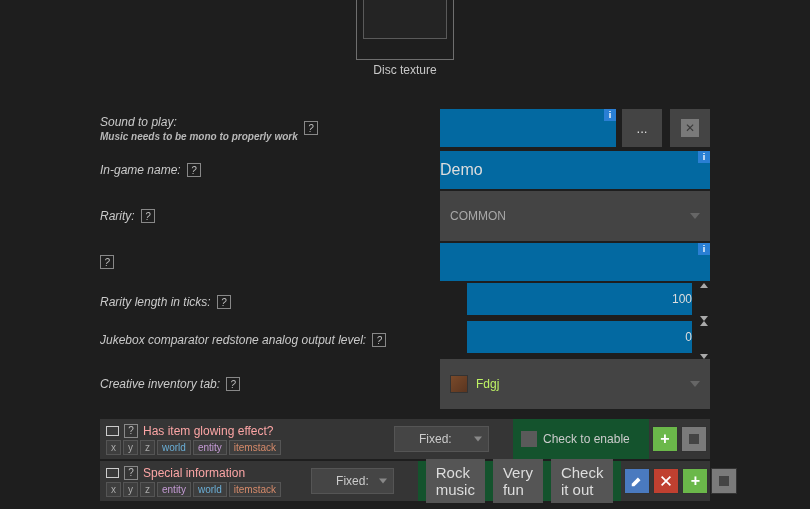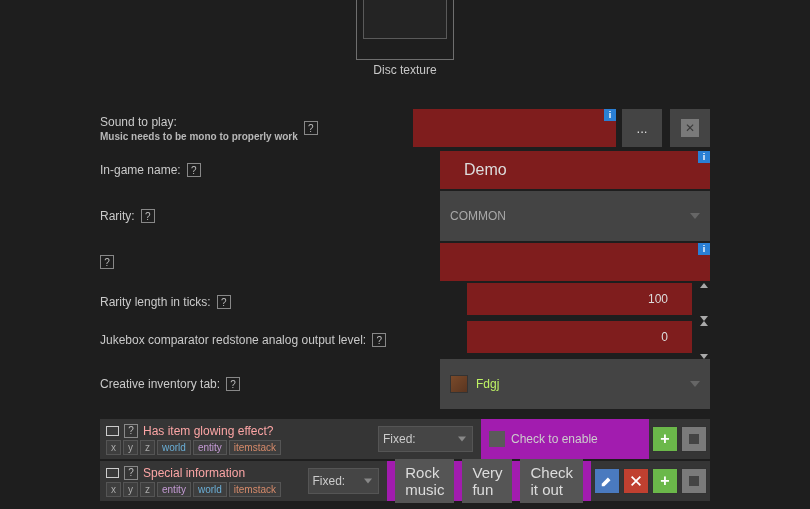--- a/index.html
+++ b/index.html
@@ -21,32 +21,32 @@
     margin-top: -22px;
     position: relative;
   }
   .texture-inner {
     position: absolute; left: 6px; top: -20px; right: 6px; bottom: 20px;
     border: 1px solid #5a5a5a;
     background: #242424;
   }
   .texture-label { color: #c8c8c8; font-size: 12px; margin-top: 3px; }
   .form-row { display: flex; align-items: center; min-height: 42px; }
-  .label-col { width: 340px; display: flex; align-items: center; gap: 6px; }
+  .label-col { width: 340px; display: flex; align-items: center; gap: 6px; font-style: italic; }
   .label-text { color: #cacaca; }
   .sublabel { font-size: 10px; color: #b8b8b8; font-weight: bold; }
   .help {
     display: inline-flex; align-items: center; justify-content: center;
     width: 14px; height: 14px;
     border: 1px solid #888; color: #bbb; font-size: 10px;
     cursor: help;
   }
   .input-col { flex: 1; display: flex; gap: 6px; align-items: stretch; }
   .dark-input {
-    background: #7f1d1d; border: none; color: #ddd; padding: 0 24px;
+    background: #0369a1; border: none; color: #ddd; padding: 0 0;
     height: 38px; flex: 1; font-size: 12px;
   }
   .big-text { font-size: 16px; color: #ddd; }
   .right-text { text-align: right; }
   .badge-i {
     position: absolute; top: 0; right: 0;
     width: 12px; height: 12px; background: #2a7fd4;
     color: #fff; font-size: 9px; font-weight: bold;
     display: flex; align-items: center; justify-content: center;
   }
@@ -106,30 +106,30 @@
   .tag {
     padding: 1px 4px; font-size: 10px; border: 1px solid #555;
     background: #3e3e3e; color: #aaa;
   }
   .tag.world { color: #6aaed6; }
   .tag.entity { color: #c49ad4; }
   .tag.itemstack { color: #d68a6a; }
   .fixed-select {
     width: 95px; height: 26px; background: #454545;
     border: 1px solid #555; display: flex; align-items: center;
-    padding: 0 4px; color: #ccc; font-size: 12px; position: relative;
-    margin: 0 8px; cursor: pointer;
+    padding: 0 24px; color: #ccc; font-size: 12px; position: relative;
+    margin: 0 24px; cursor: pointer;
   }
   .fixed-select .caret2 {
     position: absolute; right: 6px; top: 50%; transform: translateY(-50%);
     width: 0; height: 0; border-left: 4px solid transparent;
     border-right: 4px solid transparent; border-top: 5px solid #888;
   }
   .mid-area {
-    flex: 1; background: #a21caf; height: 100%; display: flex;
+    flex: 1; background: #14532d; height: 100%; display: flex;
     align-items: center; padding: 0 8px; gap: 6px;
   }
   .checkbox {
     width: 16px; height: 16px; background: #5a5a5a; cursor: pointer;
   }
   .chip {
     background: #555; padding: 5px 10px; color: #ddd; font-size: 15px;
   }
   .right-btns { display: flex; gap: 3px; padding: 0 3px; }
   .icon-btn {

